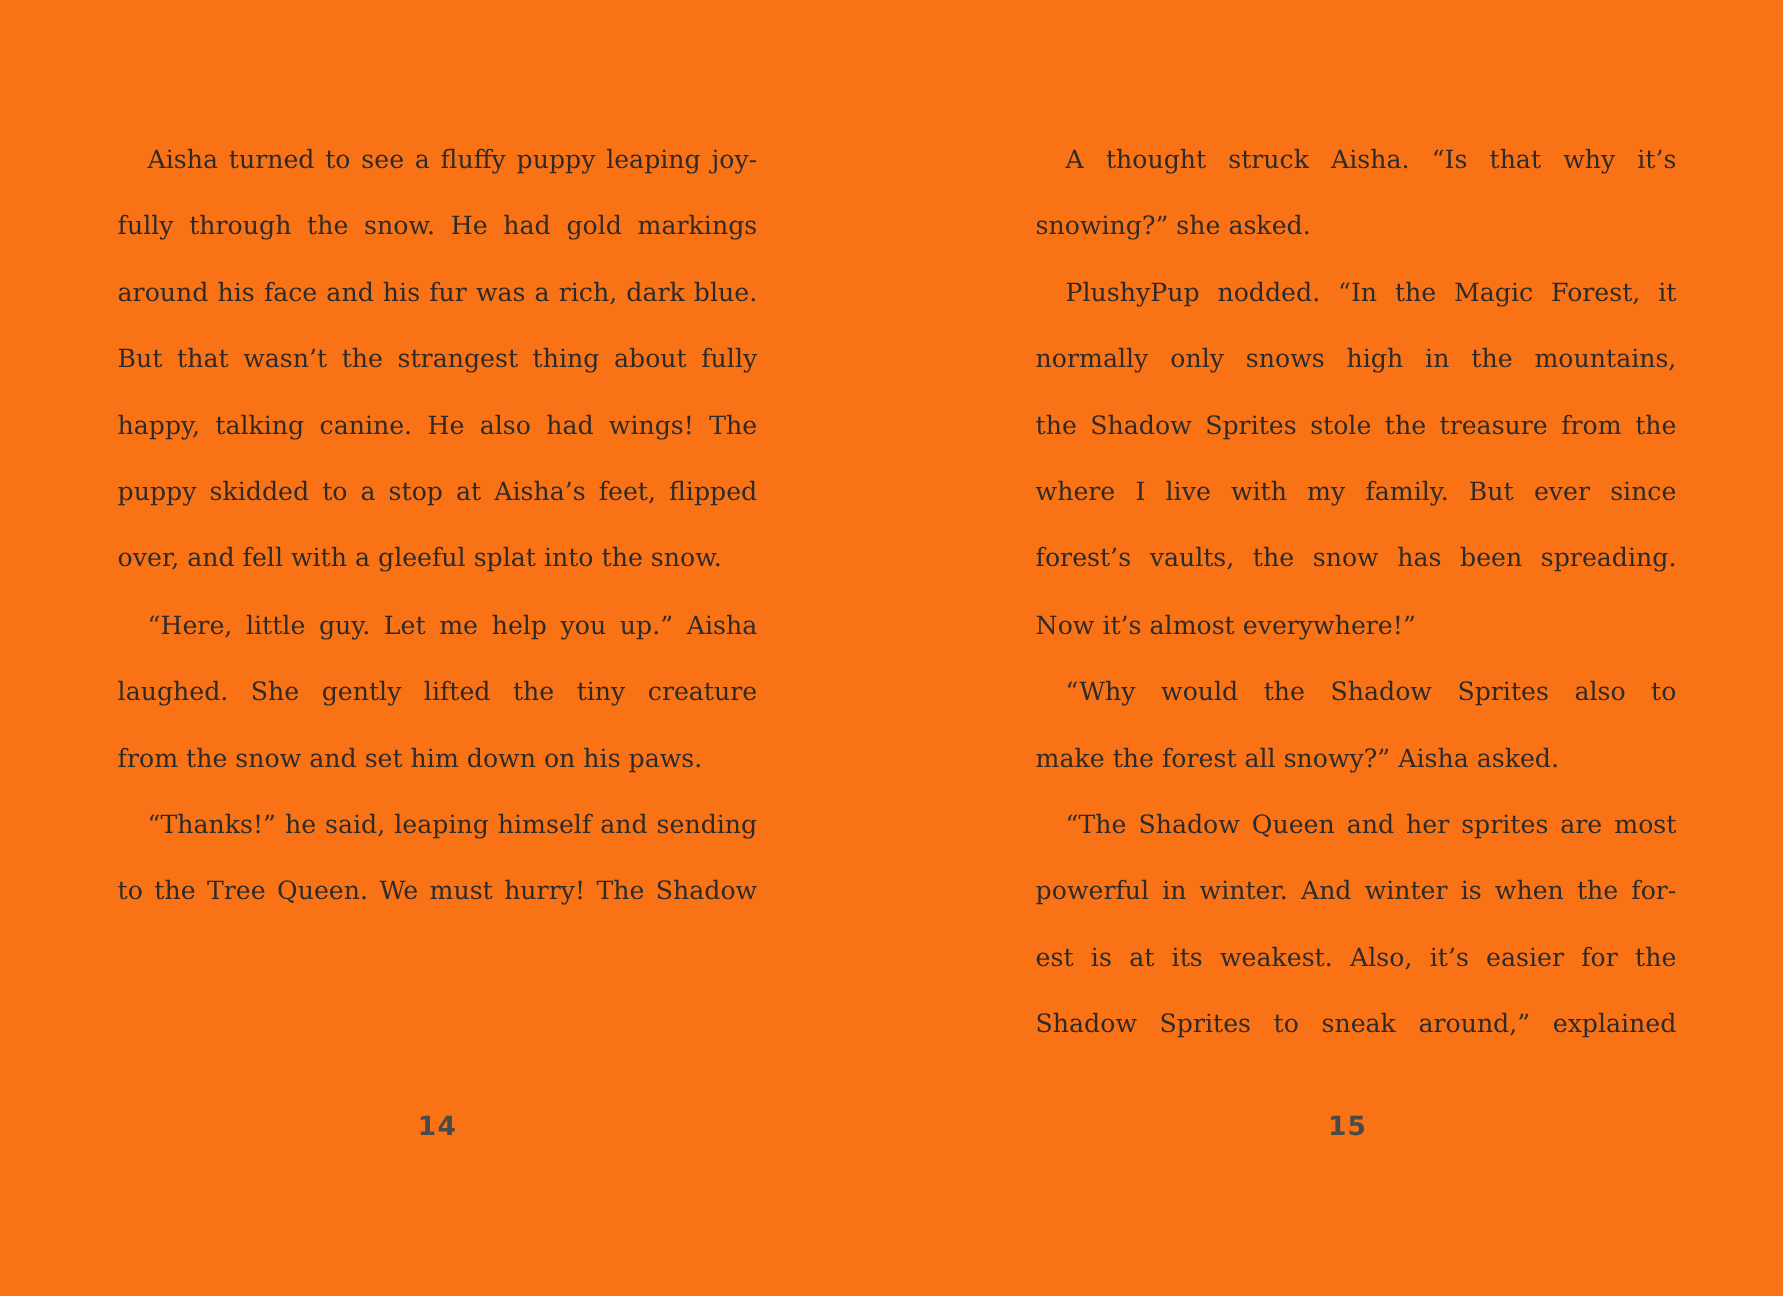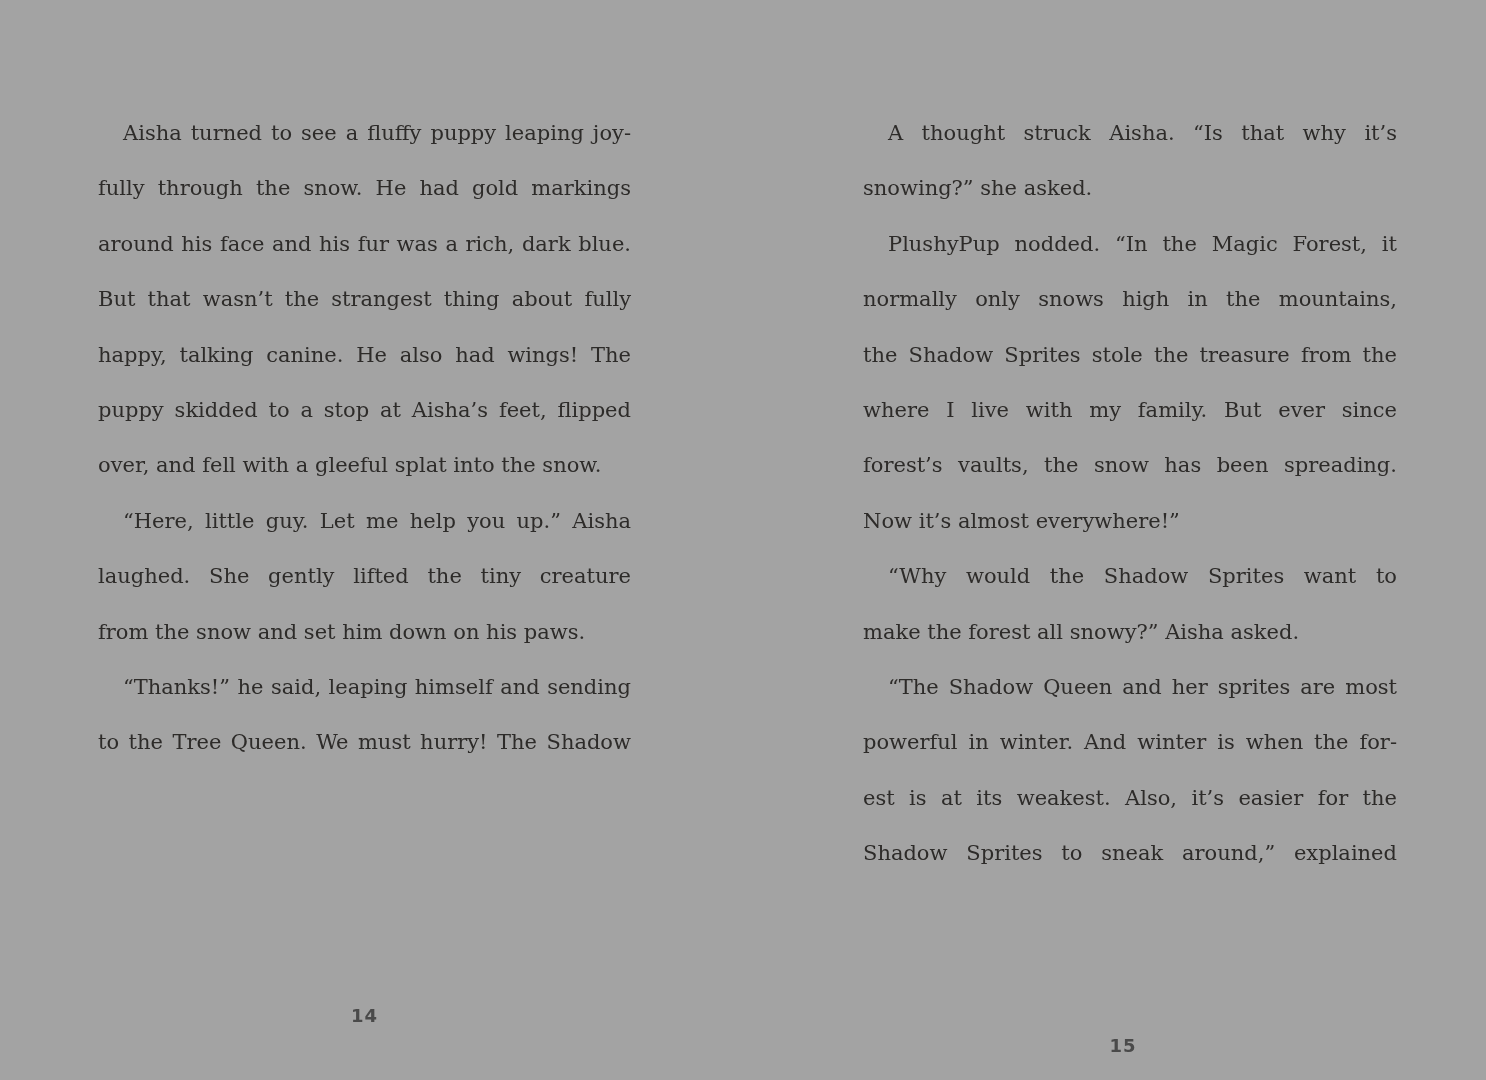--- a/index.html
+++ b/index.html
@@ -4,21 +4,21 @@
 <style>
   html, body {
     margin: 0;
     padding: 0;
     background: #ffffff;
   }
   .spread {
     position: relative;
     width: 1486px;
     height: 1080px;
-    background: #a3a3a3;
+    background: #f97316;
     overflow: hidden;
     font-family: "DejaVu Serif", serif;
   }
   .text-block {
     position: absolute;
     top: 106px;
   }
   .text-block.left  { left: 98px;  width: 533px; }
   .text-block.right { left: 863px; width: 534px; }
 
@@ -30,30 +30,30 @@
     font-size: 21px;
     color: #2d2b29;
     text-align: justify;
     text-align-last: justify;
   }
   .line.indent { padding-left: 25px; }
   .line.last   { text-align-last: left; }
 
   .page-number {
     position: absolute;
-    top: 1005px;
+    top: 927px;
     text-align: center;
     font-family: "DejaVu Sans", sans-serif;
     font-weight: bold;
-    font-size: 18px;
+    font-size: 22px;
     letter-spacing: 1px;
     color: #4a4a4a;
   }
   .page-number.left  { left: 98px;  width: 533px; }
-  .page-number.right { left: 856px; width: 534px; margin-top: 30px; }
+  .page-number.right { left: 856px; width: 534px; }
 </style>
 </head>
 <body>
 
 <div class="spread">
 
   <div class="text-block left">
       <div class="para">
         <div class="line indent">Aisha turned to see a fluffy puppy leaping joy-</div>
         <div class="line">fully through the snow. He had gold markings</div>
@@ -81,21 +81,21 @@
       </div>
       <div class="para">
         <div class="line indent">PlushyPup nodded. “In the Magic Forest, it</div>
         <div class="line">normally only snows high in the mountains,</div>
         <div class="line">the Shadow Sprites stole the treasure from the</div>
         <div class="line">where I live with my family. But ever since</div>
         <div class="line">forest’s vaults, the snow has been spreading.</div>
         <div class="line last">Now it’s almost everywhere!”</div>
       </div>
       <div class="para">
-        <div class="line indent">“Why would the Shadow Sprites want to</div>
+        <div class="line indent">“Why would the Shadow Sprites also to</div>
         <div class="line last">make the forest all snowy?” Aisha asked.</div>
       </div>
       <div class="para">
         <div class="line indent">“The Shadow Queen and her sprites are most</div>
         <div class="line">powerful in winter. And winter is when the for-</div>
         <div class="line">est is at its weakest. Also, it’s easier for the</div>
         <div class="line">Shadow Sprites to sneak around,” explained</div>
       </div>
     </div>
 

